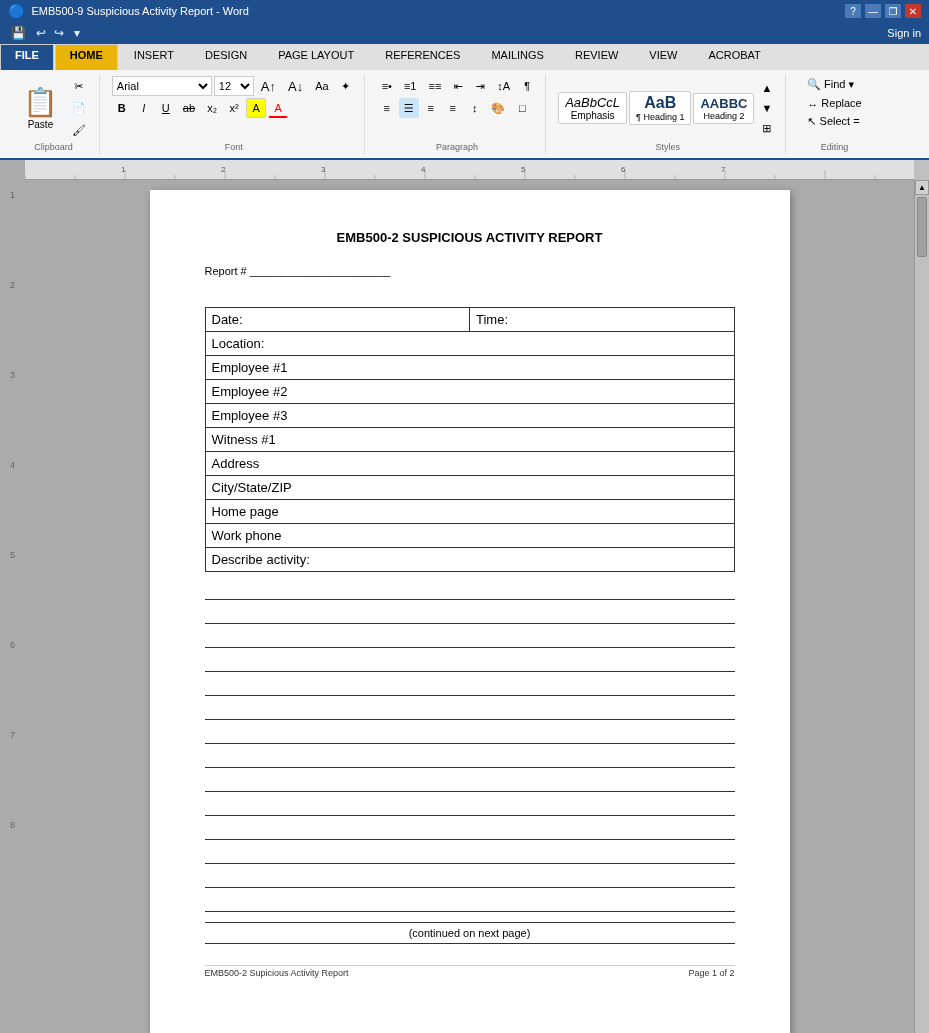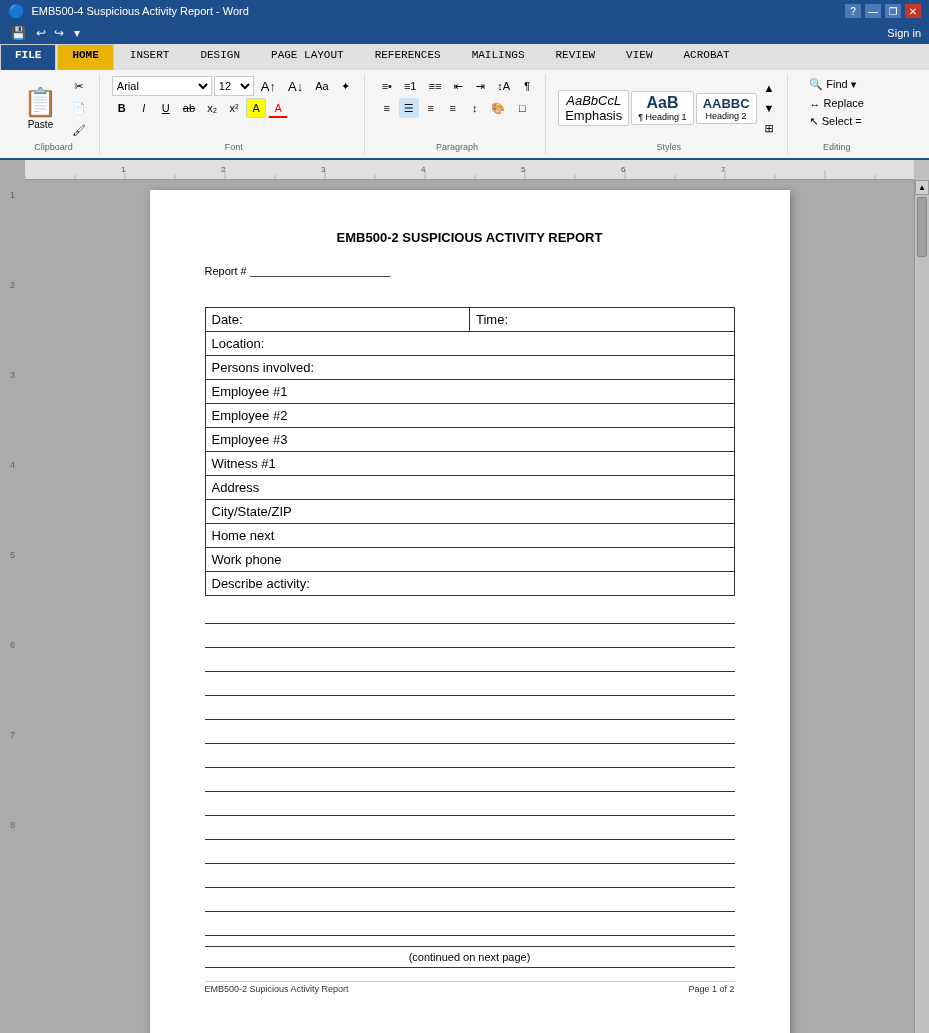--- a/index.html
+++ b/index.html
@@ -32,21 +32,20 @@
       background: #e0e0e0;
       height: 26px;
     }
     .ribbon-tab {
       padding: 4px 14px;
       font-size: 11px;
       cursor: pointer;
       border: 1px solid transparent;
       border-bottom: none;
       margin-right: 1px;
-      font-family: Liberation Mono, monospace;
     }
     .ribbon-tab.active {
       background: #f5f5f5;
       border-color: #ccc;
       border-bottom-color: #f5f5f5;
       font-weight: bold;
     }
 
     #ribbon-content {
       display: flex;
@@ -212,21 +211,21 @@
       text-align: center;
       font-size: 11px;
       margin-top: 10px;
     }
 
     .page-footer {
       display: flex;
       justify-content: space-between;
       font-size: 9px;
       color: #333;
-      margin-top: 13px;
+      margin-top: 21px;
       border-top: 1px solid #ccc;
       padding-top: 2px;
       gap: 15px;
     }
 
     
     #quick-access {
       background: #1f4e8c;
       height: 22px;
       display: flex;
@@ -239,21 +238,21 @@
     }
 
     .undo-redo { display: flex; gap: 2px; }
   </style>
 </head>
 <body>
 
 <div id="title-bar">
   <div style="display:flex;align-items:center;gap:6px;">
     <span style="font-size:14px;">🔵</span>
-    <span>EMB500-4 Suspicious Activity Report - Word</span>
+    <span>EMB500-9 Suspicious Activity Report - Word</span>
   </div>
   <div id="title-bar-controls">
     <span>?</span>
     <span>—</span>
     <span>❐</span>
     <span style="background:#c0392b;">✕</span>
   </div>
 </div>
 
 <div id="quick-access">
@@ -347,21 +346,21 @@
           <button class="ribbon-btn">□</button>
         </div>
       </div>
       <div class="ribbon-group-label">Paragraph</div>
     </div>
 
     <div class="ribbon-group">
       <div class="ribbon-group-content">
         <div class="style-sample emphasis">
           <span class="sample-text" style="font-style:italic;font-size:13px;">AaBbCcL</span>
-          <span style="font-size:13px;">Emphasis</span>
+          <span style="font-size:10px;">Emphasis</span>
         </div>
         <div class="style-sample heading1">
           <span class="sample-text" style="font-size:16px;font-weight:bold;color:#17375e;">AaB</span>
           <span style="font-size:9px;">¶ Heading 1</span>
         </div>
         <div class="style-sample heading2">
           <span class="sample-text" style="font-size:13px;font-weight:bold;color:#17375e;">AABBC</span>
           <span style="font-size:9px;">Heading 2</span>
         </div>
         <div style="display:flex;flex-direction:column;justify-content:center;">
@@ -452,23 +451,20 @@
           <tr>
             <td style="width:50%;border:1px solid #333;">Date:</td>
             <td style="width:50%;border:1px solid #333;">Time:</td>
           </tr>
 
           <tr>
             <td colspan="2">Location:</td>
           </tr>
 
 
-          <tr>
-            <td colspan="2">Persons involved:</td>
-          </tr>
 
           <tr>
             <td colspan="2">Employee #1</td>
           </tr>
 
           <tr>
             <td colspan="2">Employee #2</td>
           </tr>
 
           <tr>
@@ -481,21 +477,21 @@
 
           <tr>
             <td colspan="2">Address</td>
           </tr>
 
           <tr>
             <td colspan="2">City/State/ZIP</td>
           </tr>
 
           <tr>
-            <td colspan="2">Home next</td>
+            <td colspan="2">Home page</td>
           </tr>
 
           <tr>
             <td colspan="2">Work phone</td>
           </tr>
 
           <tr>
             <td colspan="2">Describe activity:</td>
           </tr>
         </tbody>

